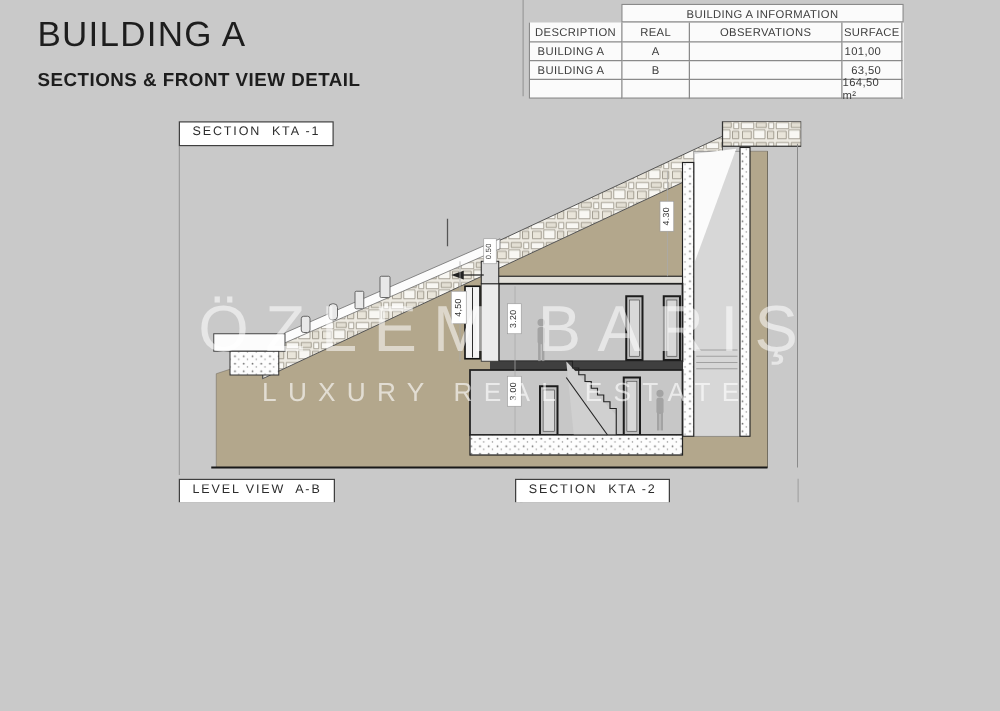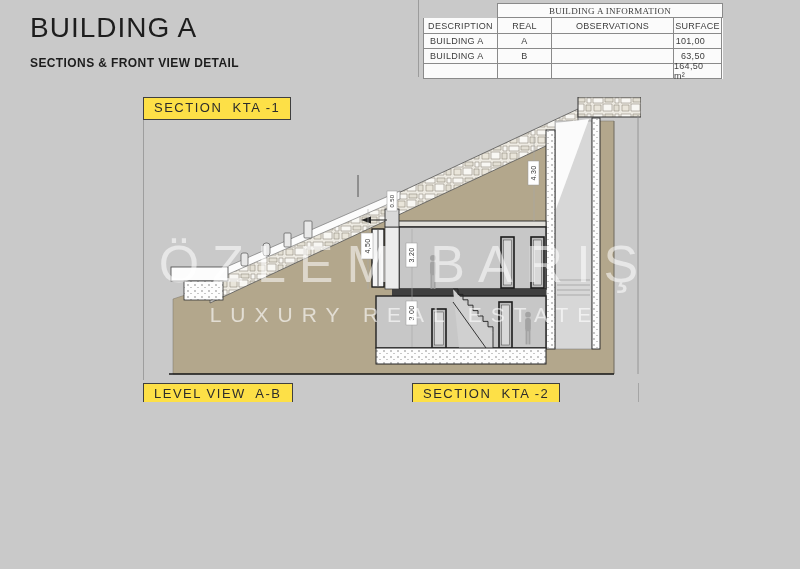--- a/index.html
+++ b/index.html
@@ -1,42 +1,42 @@
 <!DOCTYPE html>
 <html><head>
 <meta charset="utf-8">
 <style>
   html,body{margin:0;padding:0;background:#c9c9c9;}
   .page{position:relative;width:800px;height:402px;background:#c9c9c9;
         font-family:"Liberation Sans",sans-serif;overflow:hidden;}
 
   
   .title{position:absolute;left:30px;top:12px;font-size:28px;letter-spacing:1px;color:#1d1d1d;}
-  .subtitle{position:absolute;left:30px;top:56px;font-size:12px;font-weight:bold;letter-spacing:.4px;color:#1d1d1d;}
+  .subtitle{position:absolute;left:30px;top:56px;font-size:15px;font-weight:bold;letter-spacing:.4px;color:#1d1d1d;}
   .vdiv{position:absolute;left:418px;top:0;width:1px;height:77px;background:#9c9c9c;}
 
   
   .tbl{position:absolute;left:423px;top:3px;width:300px;color:#3d3d3d;font-size:9px;letter-spacing:.3px;}
   .tbl-title-row{display:flex;height:15px;}
   .tbl-spacer{width:74px;}
-  .tbl-title{flex:1;border:1px solid #8a8a8a;background:#fbfbfb;display:flex;align-items:center;justify-content:center;font-family:Liberation Serif, serif;}
+  .tbl-title{flex:1;border:1px solid #8a8a8a;background:#fbfbfb;display:flex;align-items:center;justify-content:center;}
   .tbl-grid{display:grid;grid-template-columns:74px 54px 122px 48px;border-left:1px solid #8a8a8a;background:#fbfbfb;}
   .tbl-grid>div{border-right:1px solid #8a8a8a;border-bottom:1px solid #8a8a8a;height:14px;
                 display:flex;align-items:center;justify-content:center;}
   .cell-left{justify-content:flex-start !important;padding-left:6px;}
   .cell-right{justify-content:flex-end !important;padding-right:16px;}
 
   
   .panel{position:absolute;}
   #p1{left:143px;top:97px;width:497px;height:283px;border-left:1px solid #9e9e9e;}
   #p2{left:143px;top:383px;width:272px;height:176px;border:1px solid #a5a5a5;border-top:none;}
   #p3{left:417px;top:383px;width:220px;height:176px;border:1px solid #a5a5a5;border-top:none;}
   .panel svg{position:absolute;left:0;top:0;}
-  .plabel{position:absolute;background:#fde047;border:1.5px solid #3f3f3f;color:#2c2c2c;
-          font-size:13px;letter-spacing:1.5px;padding:2px 10px 3px;white-space:pre;line-height:1.25;z-index:5;}
+  .plabel{position:absolute;background:#ffffff;border:1.5px solid #3f3f3f;color:#2c2c2c;
+          font-size:10px;letter-spacing:1.5px;padding:2px 10px 3px;white-space:pre;line-height:1.25;z-index:5;}
   #l1{left:143px;top:97px;}
   #l2{left:143px;top:383px;}
   #l3{left:412px;top:383px;}
 
   
   .watermark{position:absolute;left:152px;top:238px;width:506px;text-align:center;
              color:rgba(255,255,255,.55);pointer-events:none;z-index:6;}
   .wm1{font-size:52px;letter-spacing:13px;line-height:1;white-space:nowrap;}
   .wm2{margin-top:13px;font-size:21px;letter-spacing:9px;color:rgba(255,255,255,.62);white-space:nowrap;}
 

